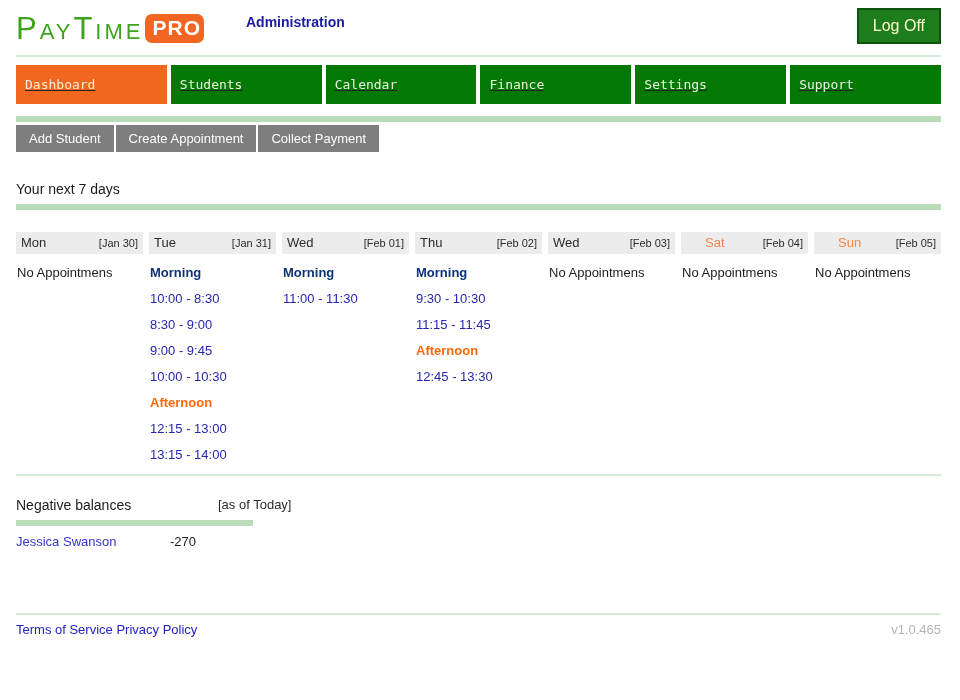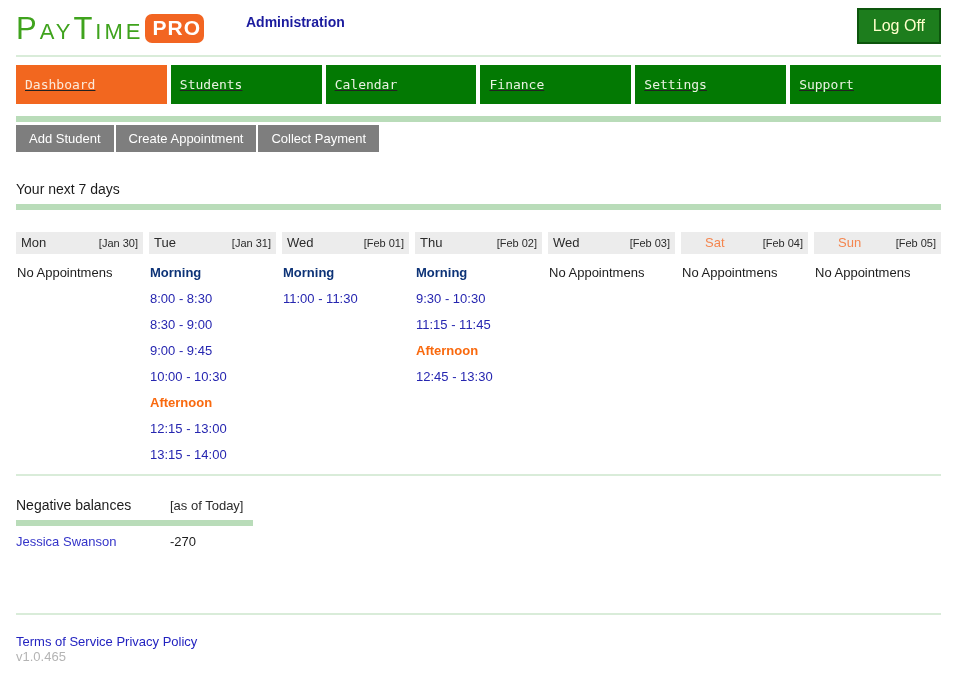--- a/index.html
+++ b/index.html
@@ -60,32 +60,32 @@
   .slot.empty { color: #1c1c1c; }
   .slot.period { font-weight: bold; }
   .slot.period.morning { color: #0d3377; }
   .slot.period.afternoon { color: #f9690e; }
   .slot.time { color: #2626b0; cursor: pointer; }
 
   .thin-rule { border: 0; border-top: 2px solid #d9ecd9; margin-top: 10px; }
 
   
   .balances { margin-top: 21px; }
-  .balances-head { display: flex; align-items: flex-end; }
+  .balances-head { display: flex; align-items: flex-start; gap: 48px; }
   .balances-title { font-size: 14px; color: #1c1c1c; width: 154px; }
   .balances-asof { font-size: 13px; color: #2b2b2b; }
   .balances-underline { width: 237px; height: 6px; background: #b9dcb9; margin-top: 7px; }
   .balance-row { display: flex; margin-top: 8px; }
   .balance-name { width: 154px; color: #3434c9; cursor: pointer; }
   .balance-amount { color: #1c1c1c; }
 
   
   .footer { position: absolute; left: 16px; right: 19px; top: 613px; }
   .footer-rule { border: 0; border-top: 2px solid #d9ecd9; }
-  .footer-row { display: flex; justify-content: space-between; margin-top: 19px; flex-direction: column; }
+  .footer-row { display: flex; justify-content: space-between; margin-top: 7px; }
   .footer-links { color: #2323c0; }
   .footer-link { cursor: pointer; }
   .footer-version { color: #b4b4b4; font-size: 13px; }
 </style>
 </head>
 <body>
 
 <div class="page">
 
   <div class="header">
@@ -125,21 +125,21 @@
           <span class="day-date">[Jan 30]</span>
         </div>
         <div class="slot empty">No Appointmens</div>
       </div>
       <div class="day-col">
         <div class="day-header">
           <span class="day-name">Tue</span>
           <span class="day-date">[Jan 31]</span>
         </div>
         <div class="slot period morning">Morning</div>
-        <div class="slot time">8:00 - 8:30</div>
+        <div class="slot time">10:00 - 8:30</div>
         <div class="slot time">8:30 - 9:00</div>
         <div class="slot time">9:00 - 9:45</div>
         <div class="slot time">10:00 - 10:30</div>
         <div class="slot period afternoon">Afternoon</div>
         <div class="slot time">12:15 - 13:00</div>
         <div class="slot time">13:15 - 14:00</div>
       </div>
       <div class="day-col">
         <div class="day-header">
           <span class="day-name">Wed</span>

